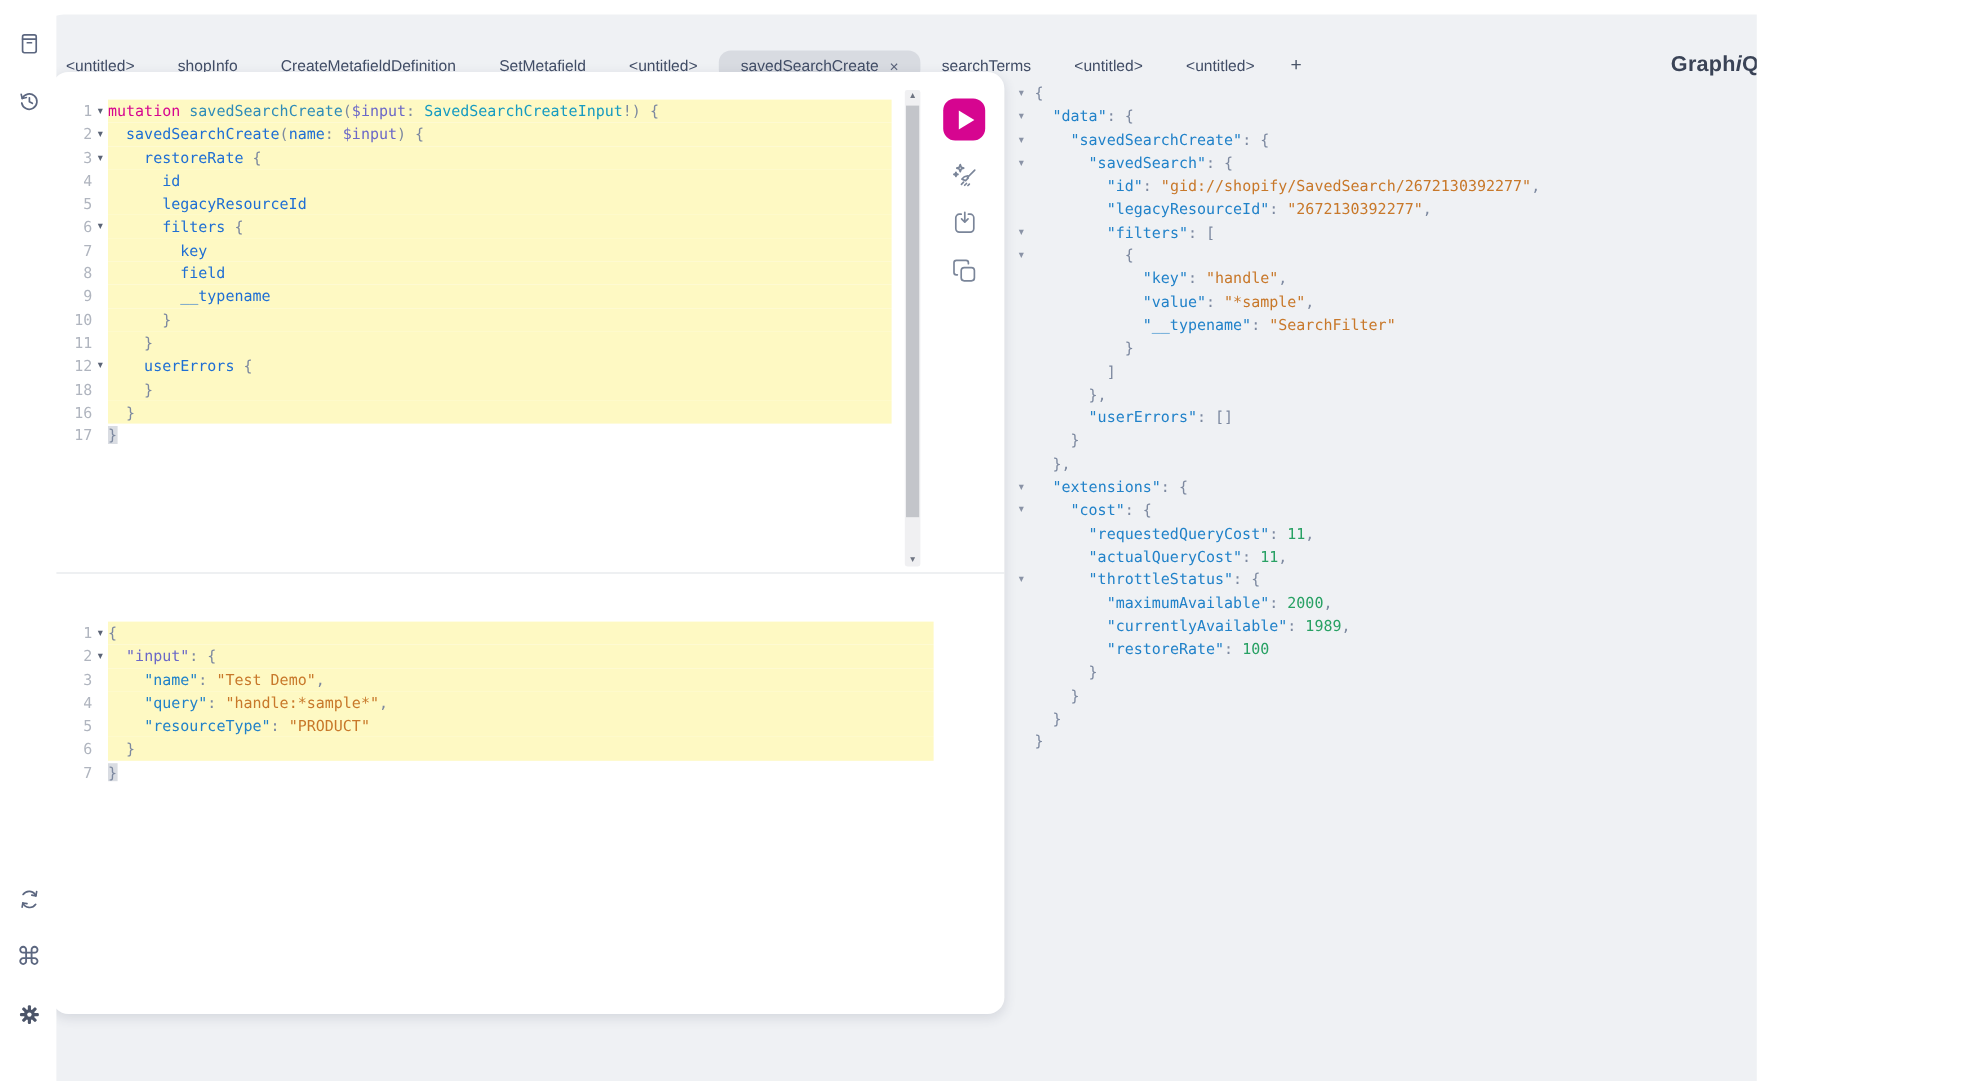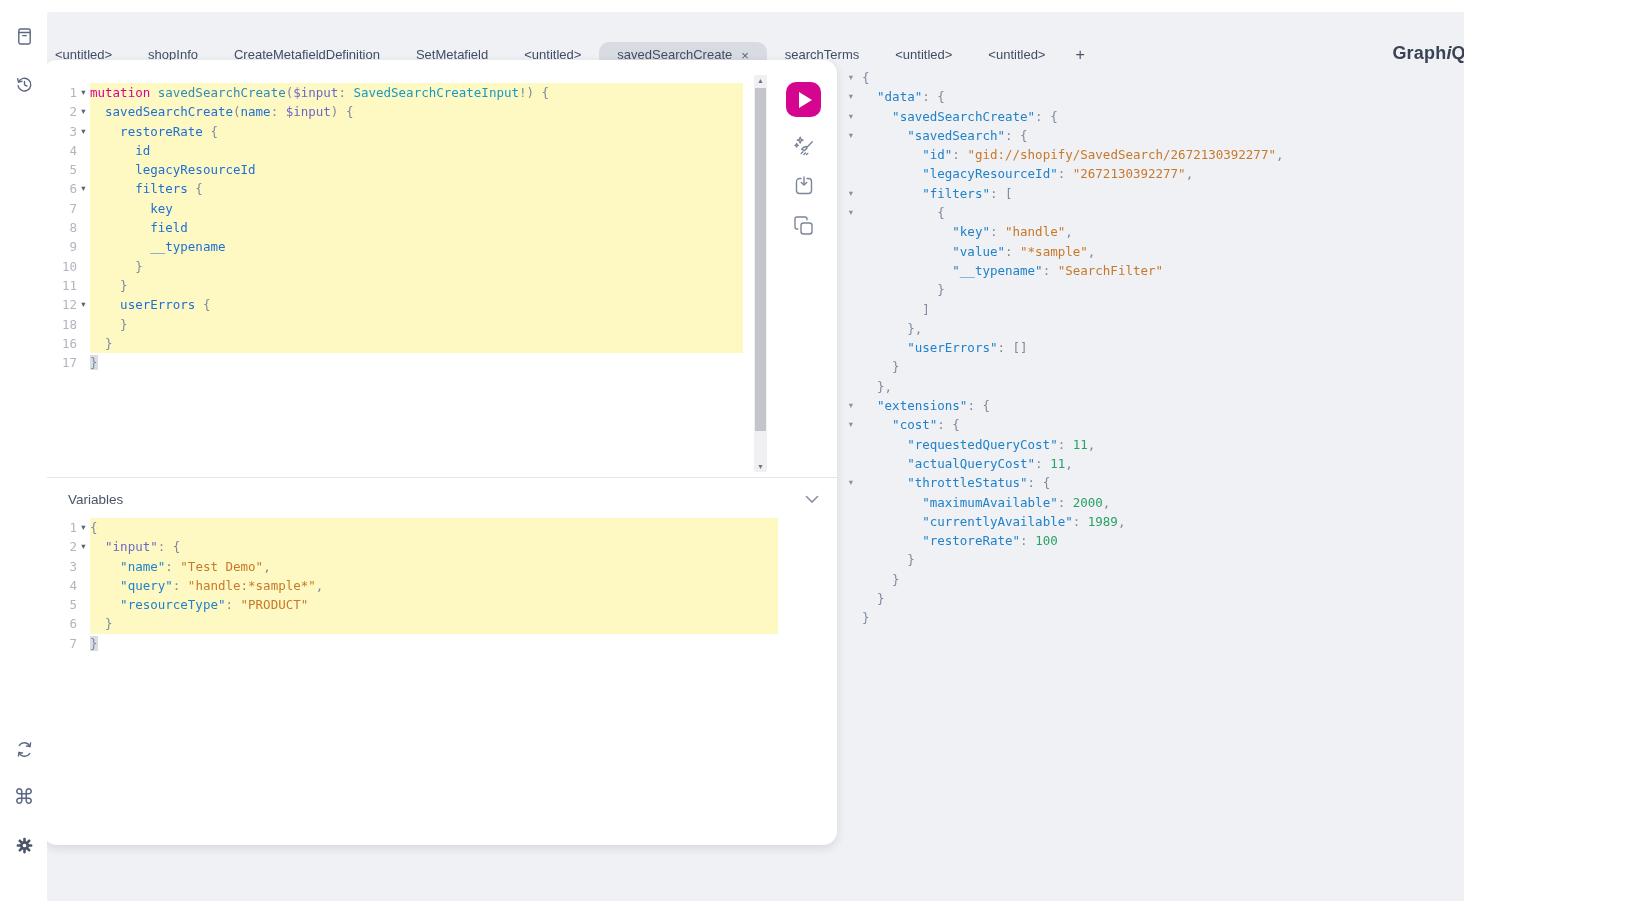--- a/index.html
+++ b/index.html
@@ -213,26 +213,20 @@
 
       <button class="tool tool-3">
         <svg width="24" height="24" viewBox="0 0 24 24" fill="none" stroke="#7a8599" stroke-width="1.4" stroke-linecap="round" stroke-linejoin="round">
           <rect x="9" y="9" width="11" height="11" rx="2.5"></rect>
           <path d="M5.8 15 H5 a2 2 0 0 1 -2 -2 V5 a2 2 0 0 1 2 -2 h8 a2 2 0 0 1 2 2 v0.8"></path>
         </svg>
       </button>
 
       <div class="divider"></div>
 
-      <div class="vars-header">
-        <span class="vars-title">Variables</span>
-        <svg width="14" height="9" viewBox="0 0 14 9" fill="none" stroke="#8a93a6" stroke-width="1.6" stroke-linecap="round">
-          <polyline points="1.5,1.5 7,7 12.5,1.5"></polyline>
-        </svg>
-      </div>
 
       <div class="vars-pane" id="vars-lines">
           <div class="crow"><span class="lnum">1</span><span class="fold">▾</span><span class="code selfull"><span class="tk-pu">{</span></span></div>
           <div class="crow"><span class="lnum">2</span><span class="fold">▾</span><span class="code selfull"><span class="tk-pu">  </span><span class="tk-vr">"input"</span><span class="tk-pu">: {</span></span></div>
           <div class="crow"><span class="lnum">3</span><span class="fold"></span><span class="code selfull"><span class="tk-pu">    </span><span class="tk-ky">"name"</span><span class="tk-pu">: </span><span class="tk-st">"Test Demo"</span><span class="tk-pu">,</span></span></div>
           <div class="crow"><span class="lnum">4</span><span class="fold"></span><span class="code selfull"><span class="tk-pu">    </span><span class="tk-ky">"query"</span><span class="tk-pu">: </span><span class="tk-st">"handle:*sample*"</span><span class="tk-pu">,</span></span></div>
           <div class="crow"><span class="lnum">5</span><span class="fold"></span><span class="code selfull"><span class="tk-pu">    </span><span class="tk-ky">"resourceType"</span><span class="tk-pu">: </span><span class="tk-st">"PRODUCT"</span></span></div>
           <div class="crow"><span class="lnum">6</span><span class="fold"></span><span class="code selfull"><span class="tk-pu">  }</span></span></div>
           <div class="crow"><span class="lnum">7</span><span class="fold"></span><span class="code"><span class="tk-pu selchar">}</span></span></div>
         </div>

